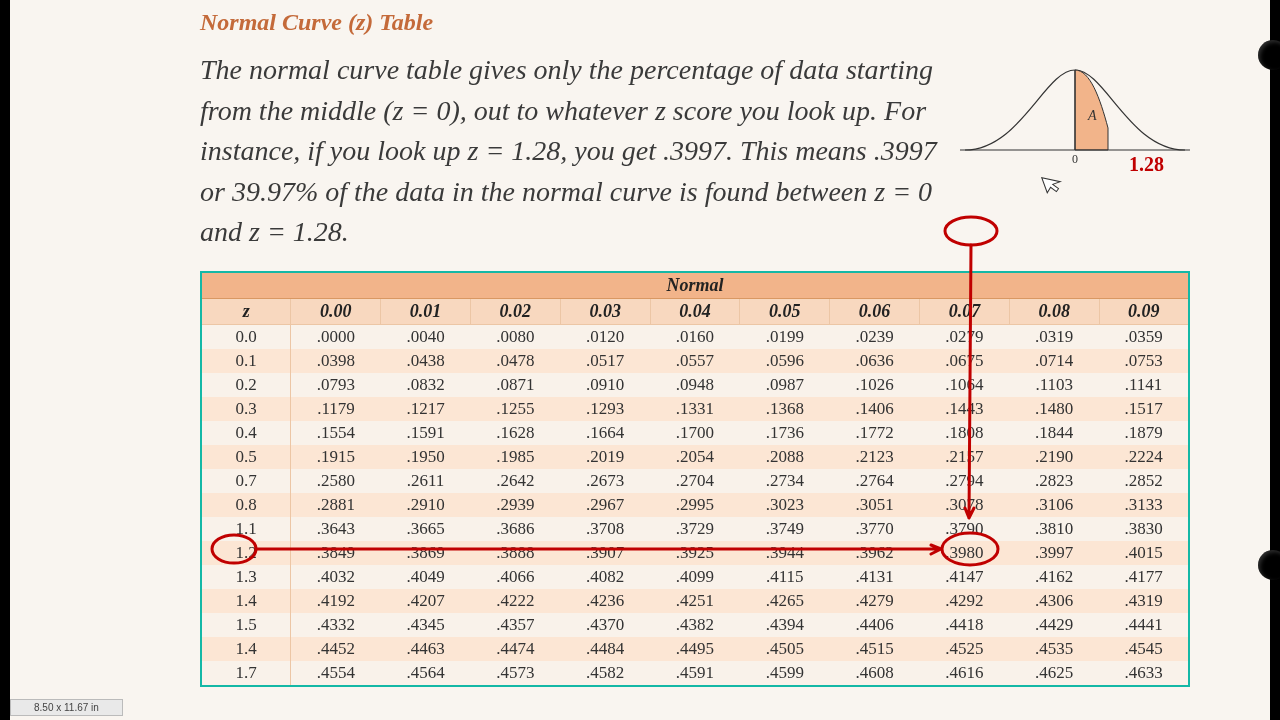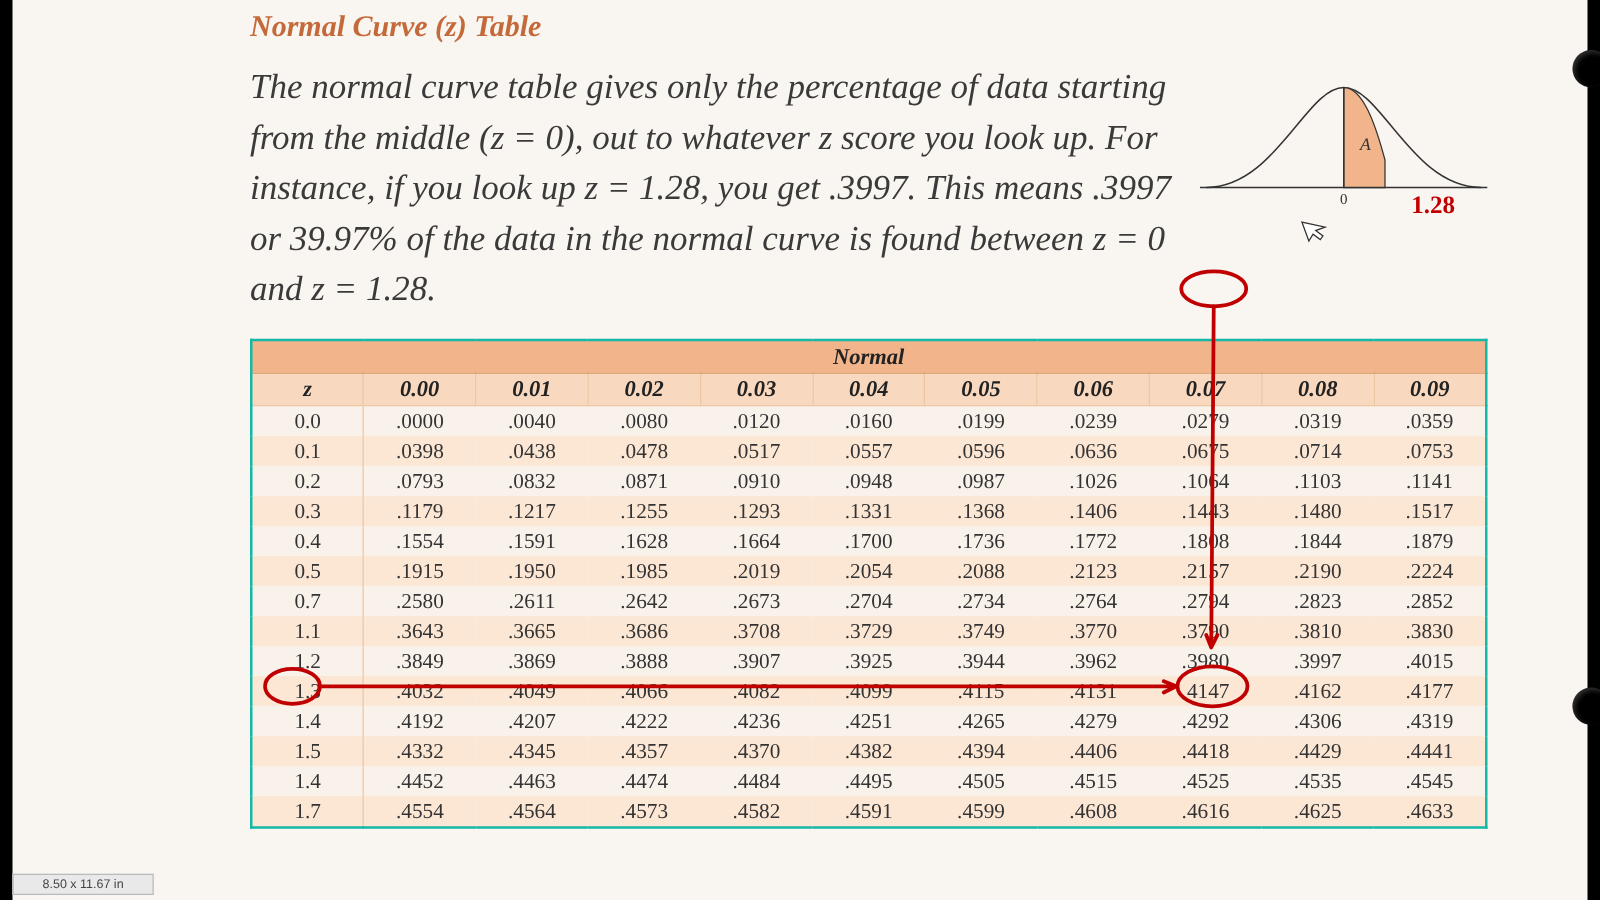--- a/index.html
+++ b/index.html
@@ -256,20 +256,33 @@
           <td>.2642</td>
           <td>.2673</td>
           <td>.2704</td>
           <td>.2734</td>
           <td>.2764</td>
           <td>.2794</td>
           <td>.2823</td>
           <td>.2852</td>
         </tr>
         <tr>
+          <td>0.8</td>
+          <td>.2881</td>
+          <td>.2910</td>
+          <td>.2939</td>
+          <td>.2967</td>
+          <td>.2995</td>
+          <td>.3023</td>
+          <td>.3051</td>
+          <td>.3078</td>
+          <td>.3106</td>
+          <td>.3133</td>
+        </tr>
+        <tr>
           <td>1.1</td>
           <td>.3643</td>
           <td>.3665</td>
           <td>.3686</td>
           <td>.3708</td>
           <td>.3729</td>
           <td>.3749</td>
           <td>.3770</td>
           <td>.3790</td>
           <td>.3810</td>

